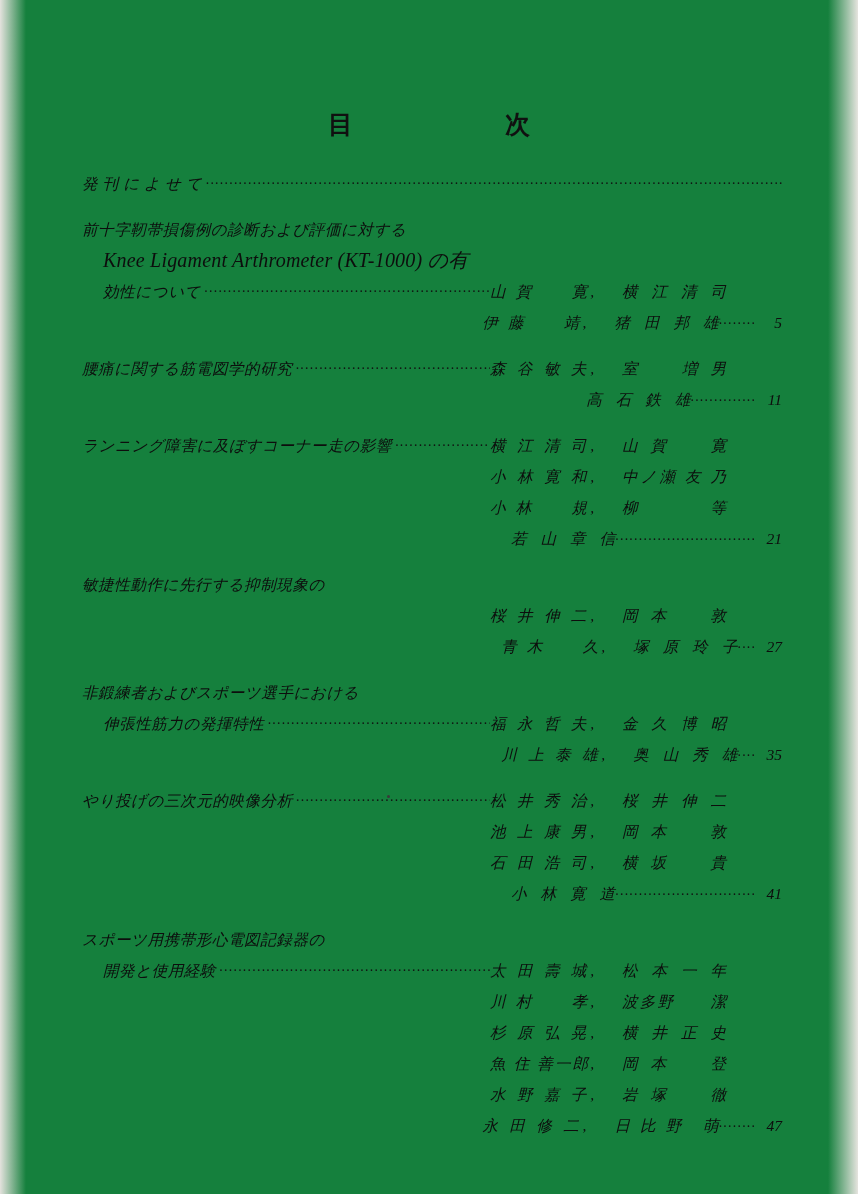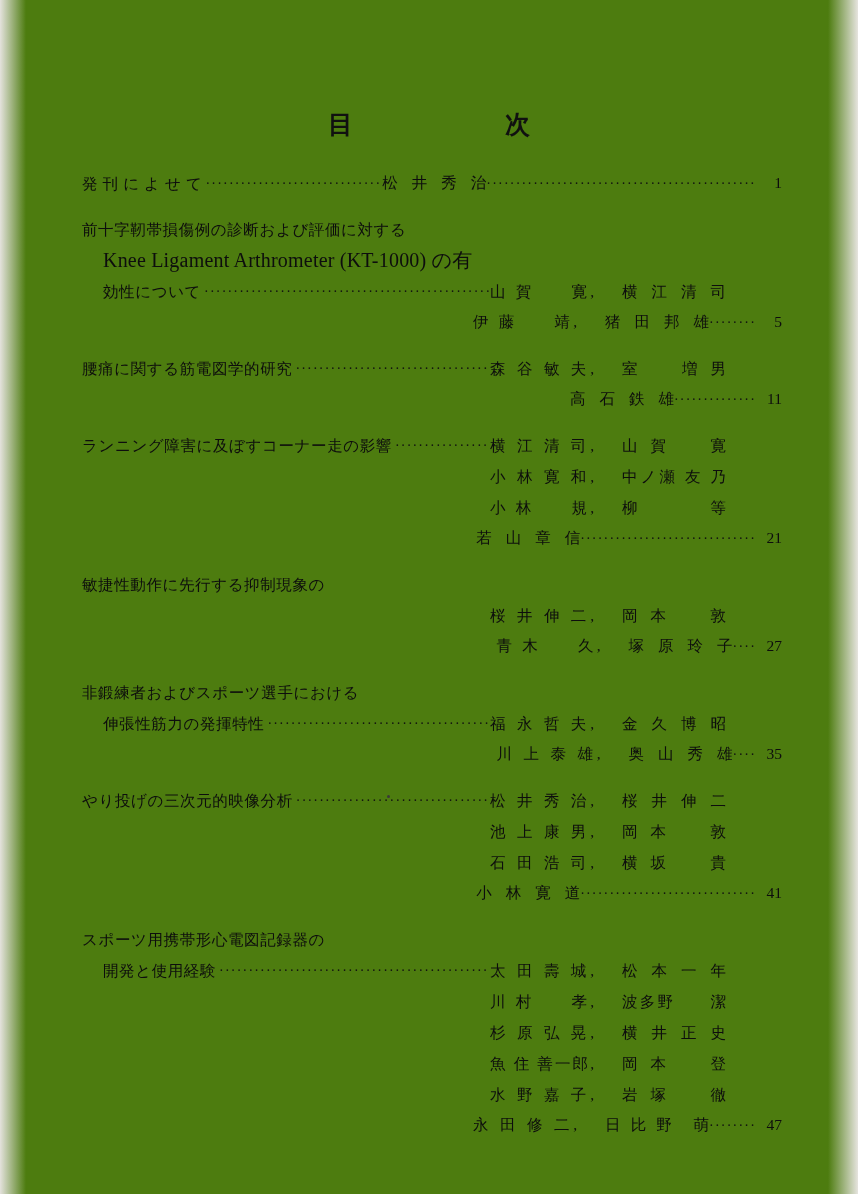--- a/index.html
+++ b/index.html
@@ -9,21 +9,21 @@
   }
   body {
     font-family: "Liberation Serif", "DejaVu Serif", serif;
     color: #0d0d0d;
   }
   .page {
     position: relative;
     width: 858px;
     height: 1194px;
     margin: 0 auto;
-    background: #4d7c0f;
+    background: #15803d;
     overflow: hidden;
   }
   
   .page::before {
     content: "";
     position: absolute;
     left: 0; top: 0; bottom: 0;
     width: 26px;
     background: linear-gradient(to right, #e4e2dd, rgba(253,252,250,0));
     pointer-events: none;
@@ -53,25 +53,26 @@
     position: absolute;
     top: 168px;
     left: 82px;
     width: 700px;
   }
   .entry {
     margin-bottom: 15px;
   }
   .line {
     display: flex;
-    align-items: flex-end;
+    align-items: center;
     white-space: nowrap;
     font-size: 15.5px;
     line-height: 31px;
     height: 31px;
+    font-style: italic;
   }
   .title-text {
     letter-spacing: 0.6px;
   }
   .title-text.indent {
     padding-left: 21px;
   }
   .title-text.latin {
     font-size: 20px;
     letter-spacing: 0.2px;
@@ -133,25 +134,20 @@
 <div class="page">
 
   <div class="doc-title">目　　次</div>
 
   <div class="toc">
 
     <div class="entry">
       <div class="line">
         <span class="title-text">発 刊 に よ せ て</span>
         <span class="leader"></span>
-        <span class="flexrow-right">
-          <span class="author w1">松 井 秀 治</span>
-          <span class="dots-short">··············································</span>
-          <span class="pagenum">1</span>
-        </span>
       </div>
     </div>
 
     <div class="entry">
       <div class="line">
         <span class="title-text">前十字靭帯損傷例の診断および評価に対する</span>
       </div>
       <div class="line">
         <span class="title-text indent latin">Knee Ligament Arthrometer (KT-1000) の有</span>
       </div>

